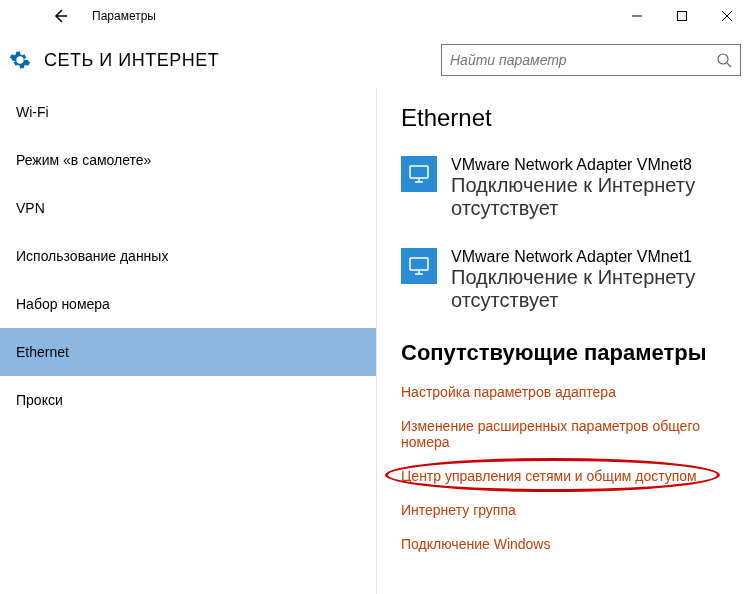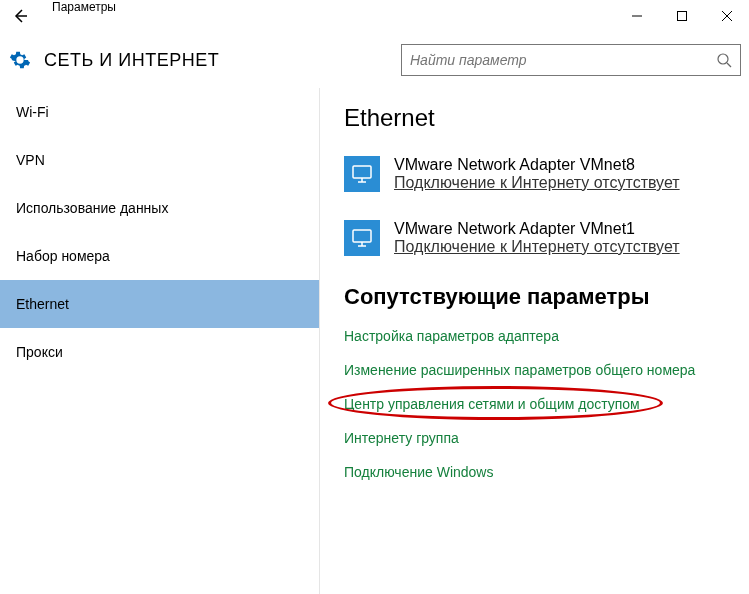--- a/index.html
+++ b/index.html
@@ -1,39 +1,39 @@
 <!DOCTYPE html>
 <html><head>
 <meta charset="utf-8">
 <style>
   * { box-sizing: border-box; margin: 0; padding: 0; }
   body { font-family: "Segoe UI", Tahoma, sans-serif; background: #fff; color: #000; width: 749px; height: 594px; overflow: hidden; }
   .titlebar { height: 32px; display: flex; align-items: center; }
-  .titlebar-left { display: flex; flex: 1; }
+  .titlebar-left { display: flex; align-items: center; flex: 1; margin-left: 40px; }
   .back-btn { width: 40px; height: 32px; display: flex; align-items: center; justify-content: center; cursor: pointer; }
   .win-title { font-size: 12px; margin-left: 12px; color: #000; }
   .win-controls { display: flex; }
   .win-ctrl { width: 45px; height: 32px; display: flex; align-items: center; justify-content: center; cursor: pointer; }
   .header { height: 56px; display: flex; align-items: center; padding: 0 8px; }
   .gear { width: 24px; height: 24px; display:flex; align-items:center; justify-content:center; margin-right: 12px; color:#0066b4;}
   .header-title { font-size: 18px; font-weight: 400; color: #000; letter-spacing: 0.5px; flex:1;}
-  .search-wrap { width: 340px; height: 32px; border: 1px solid #777; display: flex; align-items: center; padding: 0 8px; }
+  .search-wrap { width: 300px; height: 32px; border: 1px solid #777; display: flex; align-items: center; padding: 0 8px; }
   .search-input { flex: 1; border: none; outline: none; font-size: 14px; font-style: italic; color: #666; background: transparent; }
   .body { display: flex; height: calc(594px - 88px); }
-  .sidebar { width: 320px; border-right: 1px solid #e5e5e5; }
+  .sidebar { width: 377px; border-right: 1px solid #e5e5e5; }
   .side-item { height: 48px; display: flex; align-items: center; padding: 0 16px; font-size: 14px; cursor: pointer; }
   .side-item.active { background: #8bb7e0; }
   .main { flex: 1; padding: 16px 24px; overflow: hidden; }
   .page-h1 { font-size: 24px; font-weight: 400; margin-bottom: 24px; }
   .adapter { display: flex; margin-bottom: 28px; }
   .adapter-icon { width: 36px; height: 36px; background: #2a8dd4; display:flex; align-items:center; justify-content:center; margin-right: 14px; flex-shrink:0;}
   .adapter-name { font-size: 16px; }
-  .adapter-status { font-size: 16px; color: #333; text-decoration: underline; }
+  .adapter-status { font-size: 20px; color: #333; }
   .section-h2 { font-size: 22px; font-weight: 700; margin-top: 24px; margin-bottom: 18px; }
-  .link { display: block; font-size: 14px; color: #15803d; margin-bottom: 18px; cursor: pointer; width:fit-content;}
+  .link { display: block; font-size: 14px; color: #c2410c; margin-bottom: 18px; cursor: pointer; width:fit-content;}
   .annot { position: relative; display:block; width:fit-content;}
   .annot-ring { position: absolute; border: 3px solid #c00; border-radius: 50%; left: -16px; top: -10px; width: 335px; height: 34px; pointer-events:none;}
   svg { display:block; }
 </style>
 </head>
 <body>
 
 <div class="titlebar">
   <div class="titlebar-left">
     <div class="back-btn">
@@ -75,20 +75,21 @@
     <svg width="16" height="16" viewBox="0 0 16 16">
         <circle cx="7" cy="7" r="5" stroke="#666" fill="none" stroke-width="1.2"></circle>
         <path d="M11 11 L15 15" stroke="#666" stroke-width="1.2"></path>
       </svg>
   </div>
 </div>
 
 <div class="body">
   <div class="sidebar" id="sidebar">
       <div class="side-item">Wi-Fi</div>
+      <div class="side-item">Режим «в самолете»</div>
       <div class="side-item">VPN</div>
       <div class="side-item">Использование данных</div>
       <div class="side-item">Набор номера</div>
       <div class="side-item active">Ethernet</div>
       <div class="side-item">Прокси</div>
     </div>
   <div class="main">
     <div class="page-h1">Ethernet</div>
     <div id="adapters">
         <div class="adapter">

